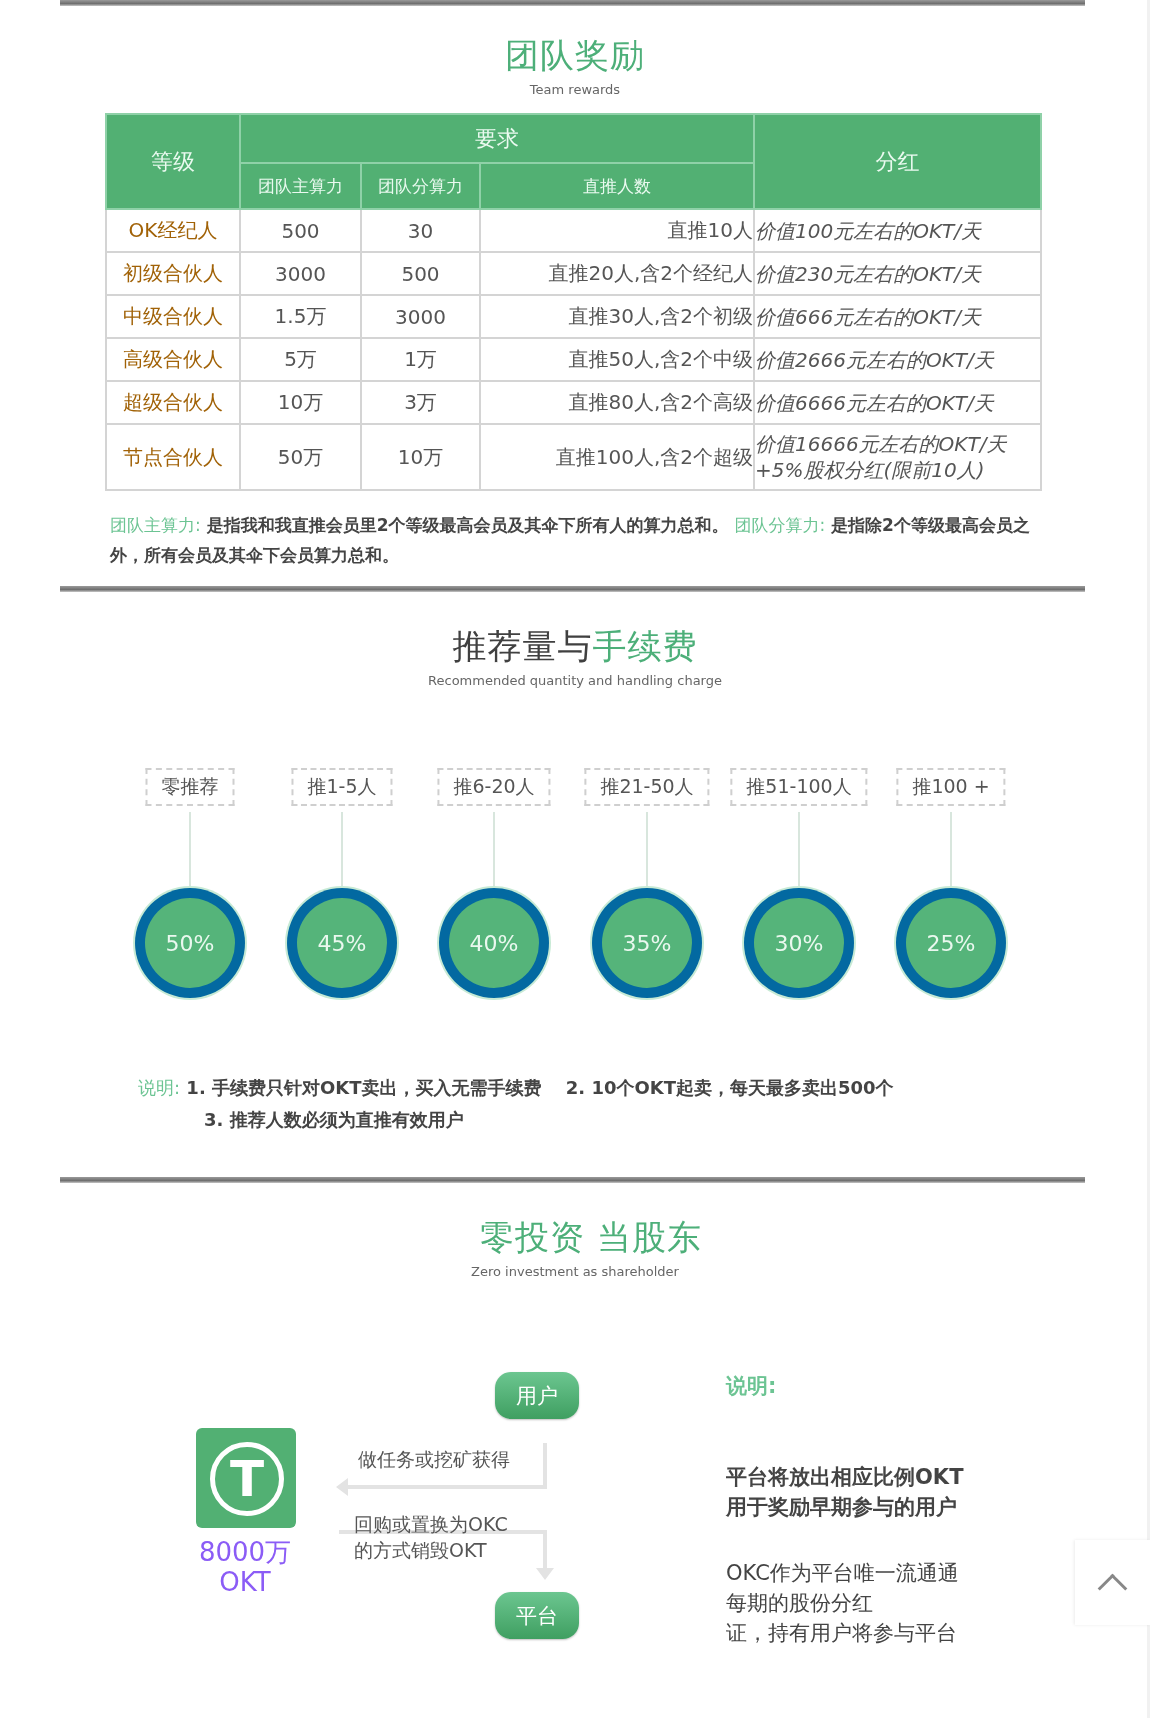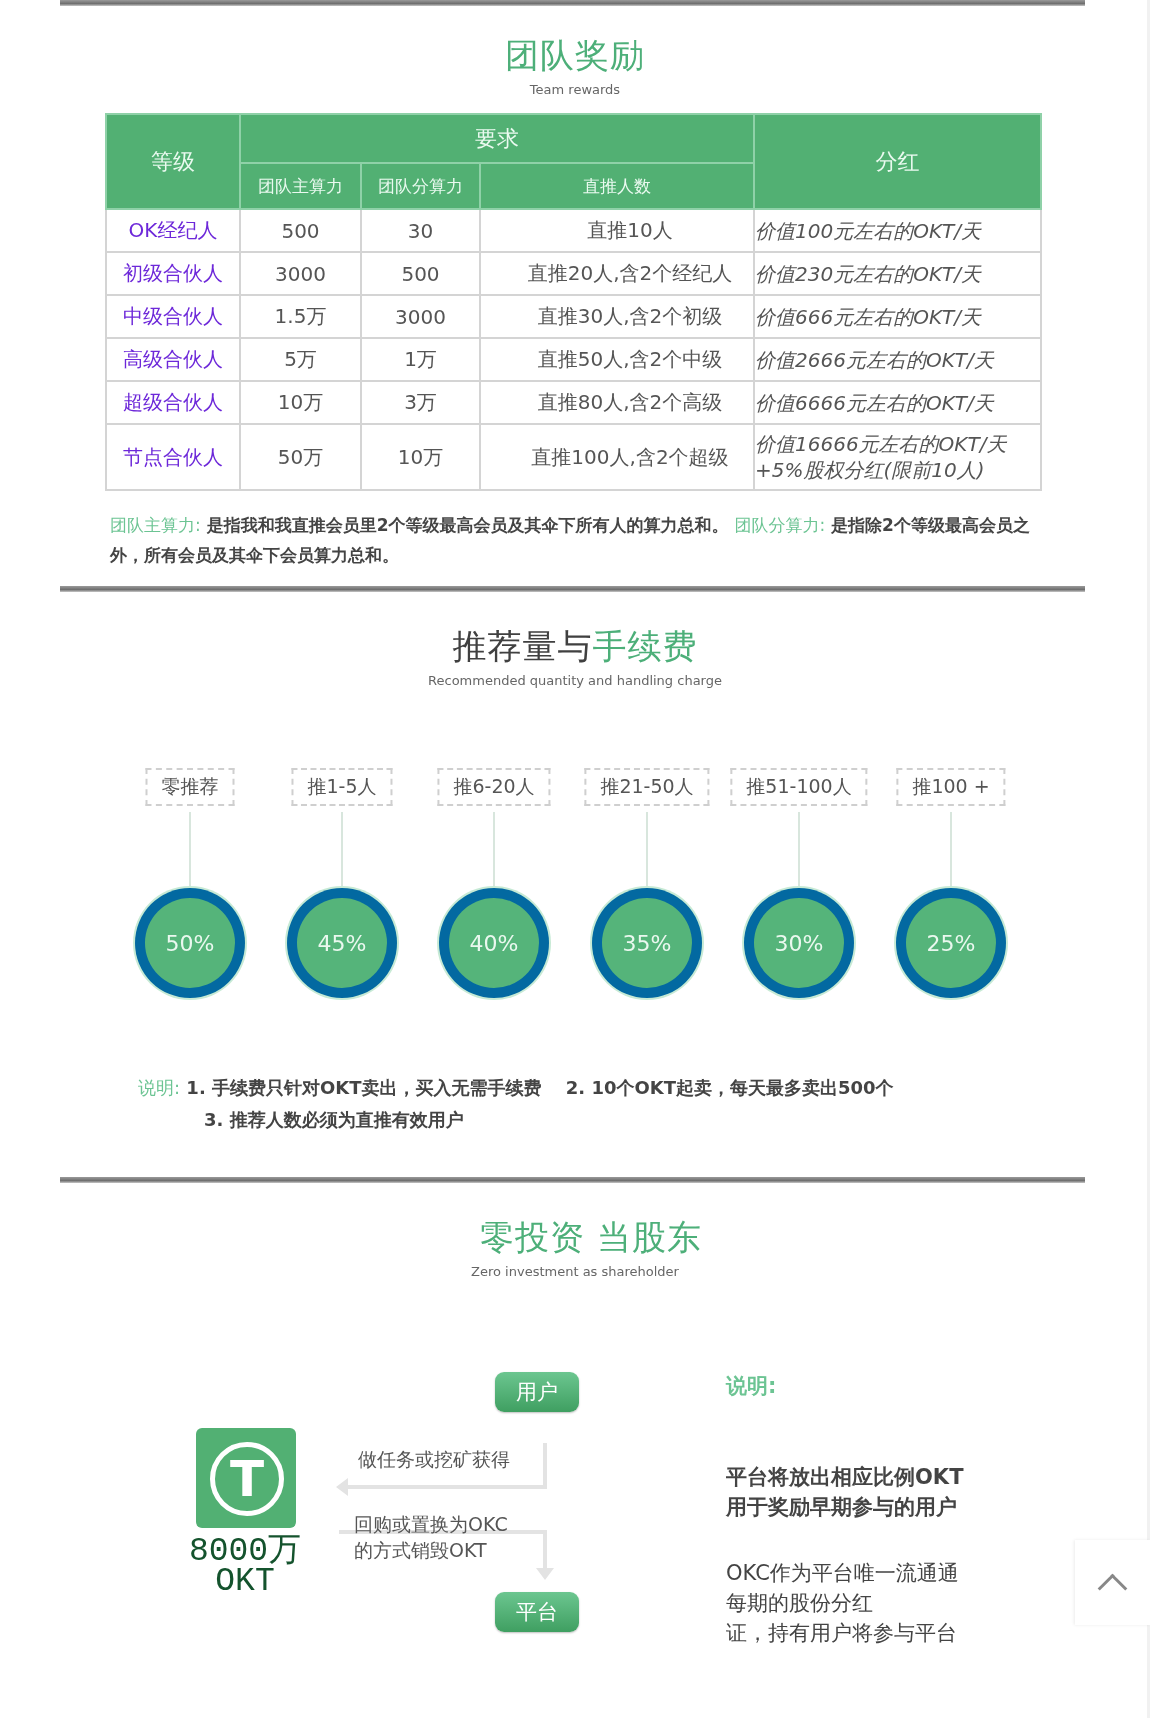--- a/index.html
+++ b/index.html
@@ -30,22 +30,22 @@
   table.rewards th {
     background:#52b073; color:#eafaf0; font-weight:normal;
     border:2px solid #8fd1a8; font-size:22px;
   }
   table.rewards th.sub { font-size:17px; height:42px; }
   table.rewards th.req { height:45px; }
   table.rewards td {
     border:2px solid #d4d4d4; font-size:20px; color:#555; height:41px;
     text-align:center; padding:0;
   }
-  table.rewards td.lvl { color:#6d28d9; }
-  table.rewards td.left { text-align:center; padding-left:26px; }
+  table.rewards td.lvl { color:#a16207; }
+  table.rewards td.left { text-align:right; padding-left:26px; }
   table.rewards td.div { text-align:left; padding-left:0; line-height:26px;font-style:italic; }
   table.rewards tr.tall td { height:64px; }
   .note {
     position:absolute; left:110px; width:935px; font-size:17px; color:#444;
     line-height:30px; font-weight:bold;
   }
   .note .g { color:#6cc493; font-weight:normal;margin-top:39px; }
   
   .tier { position:absolute; width:140px; }
   .tier .tag {
@@ -58,37 +58,37 @@
     position:absolute; left:15px; top:120px; width:110px; height:110px; border-radius:50%;
     background:#0369a1; box-shadow:0 0 0 2px #c7ead5;
   }
   .tier .core {
     position:absolute; left:10px; top:10px; width:90px; height:90px; border-radius:50%;
     background:#55b47a; color:#eaf8ef; font-size:22px; display:flex;
     align-items:center; justify-content:center;
   }
   
   .gbtn {
-    position:absolute; width:84px; height:40px; border-radius:9px;
+    position:absolute; width:84px; height:47px; border-radius:16px;
     background:linear-gradient(#6cc690,#3f9f61); color:#fff; font-size:21px;
     display:flex; align-items:center; justify-content:center;
     box-shadow:0 1px 2px rgba(0,0,0,.25);
   }
   .okt-icon {
     position:absolute; left:196px; top:1428px; width:100px; height:100px;
     background:#52b073; border-radius:6px;
   }
   .okt-icon .c {
     position:absolute; left:14px; top:14px; width:64px; height:64px;
     border:5px solid #fff; border-radius:50%; color:#fff; font-size:50px;
     line-height:64px; text-align:center; font-weight:bold;
   }
   .okt-label {
     position:absolute; left:180px; top:1537px; width:130px; text-align:center;
-    font-size:33px; line-height:30px; color:#14532d;font-family:Liberation Mono, monospace;
+    font-size:26px; line-height:30px; color:#8b5cf6;
   }
   .flow-text { position:absolute; font-size:19px; color:#555; line-height:26px; }
   .arrow-line { position:absolute; background:#e3e3e3; }
   .expl-title { position:absolute; left:726px; top:1372px; font-size:21px; color:#6cc493; font-weight:bold; }
   .expl { position:absolute; left:726px; width:280px; font-size:21px; line-height:30px; color:#444; }
   .back-top {
     position:absolute; left:1075px; top:1540px; width:75px; height:85px;
     background:#fff; box-shadow:-1px 0 3px rgba(0,0,0,.08);
     display:flex; align-items:center; justify-content:center;
   }

